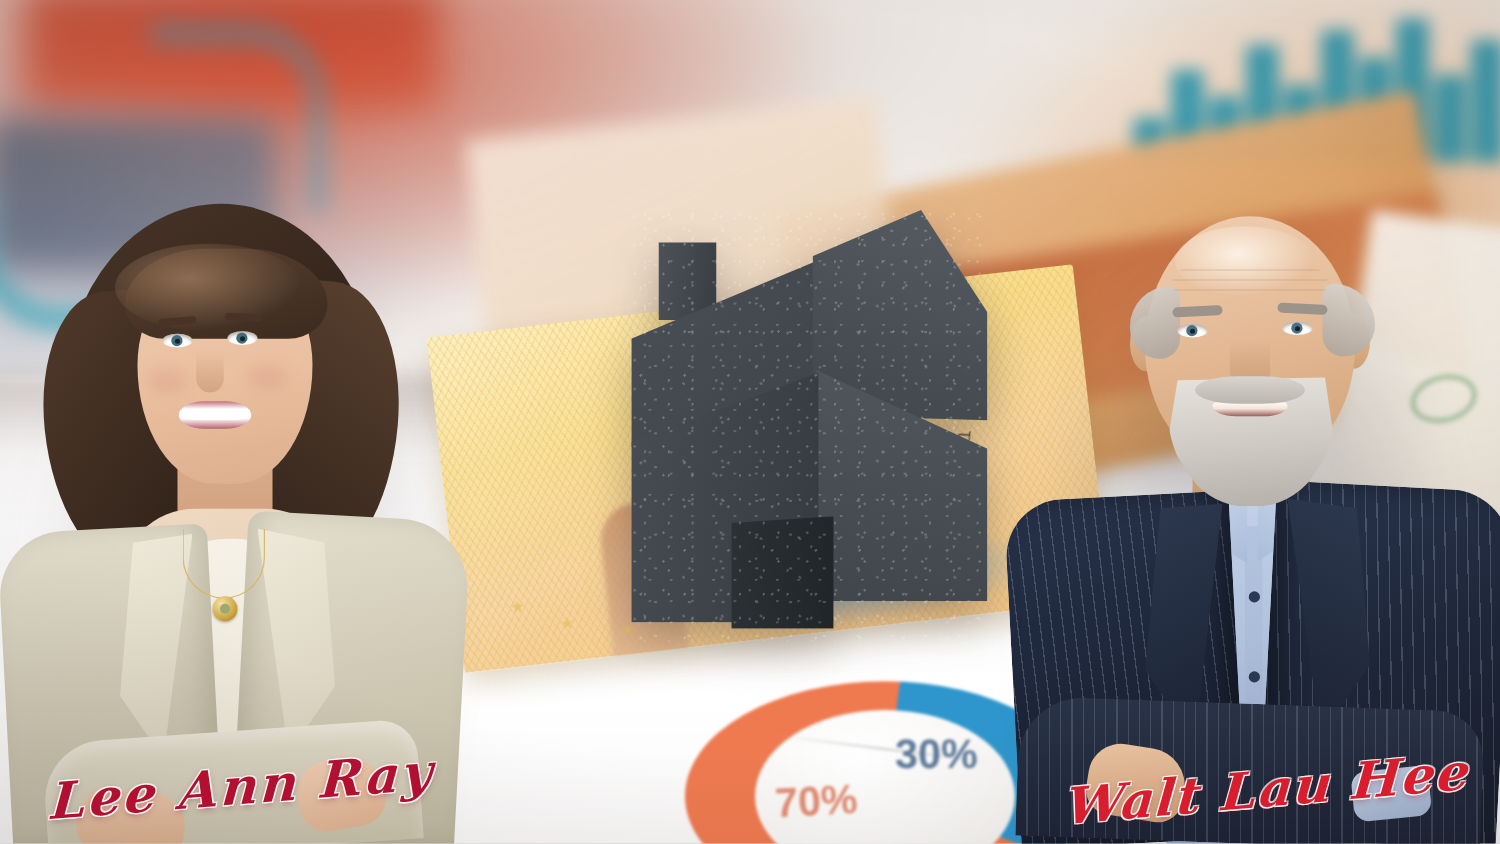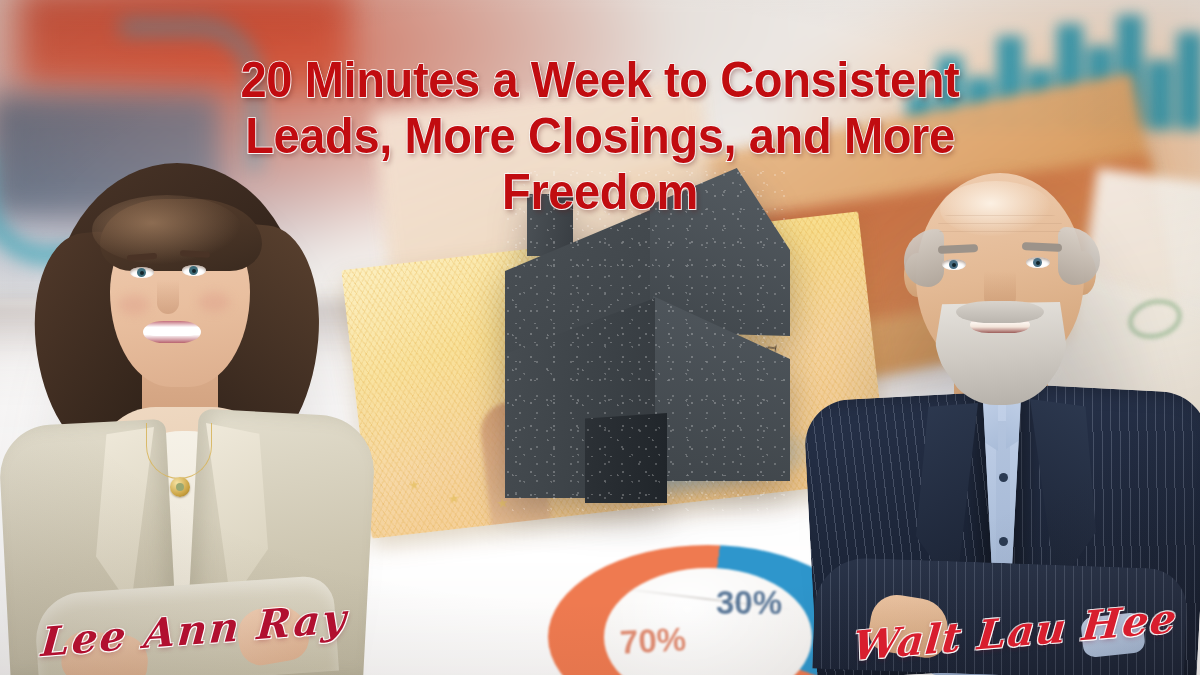--- a/index.html
+++ b/index.html
@@ -630,22 +630,17 @@
       </div>
     <div class="m-nose"></div>
     <div class="m-beard"></div>
     <div class="m-mouth"></div>
     <div class="m-mustache"></div>
     <div class="m-arm"></div>
     <div class="m-hand-l"></div>
     <div class="m-cuff"></div>
   </div>
 
-  <div id="headline">
-    <span class="line">20 Minutes a Week to Consistent</span>
-    <span class="line">Leads, More Closings, and More</span>
-    <span class="line">Freedom</span>
-  </div>
 
   <div class="signature" id="sig-left">Lee Ann Ray</div>
   <div class="signature" id="sig-right">Walt Lau Hee</div>
 
 </div>
 
 </body></html>

